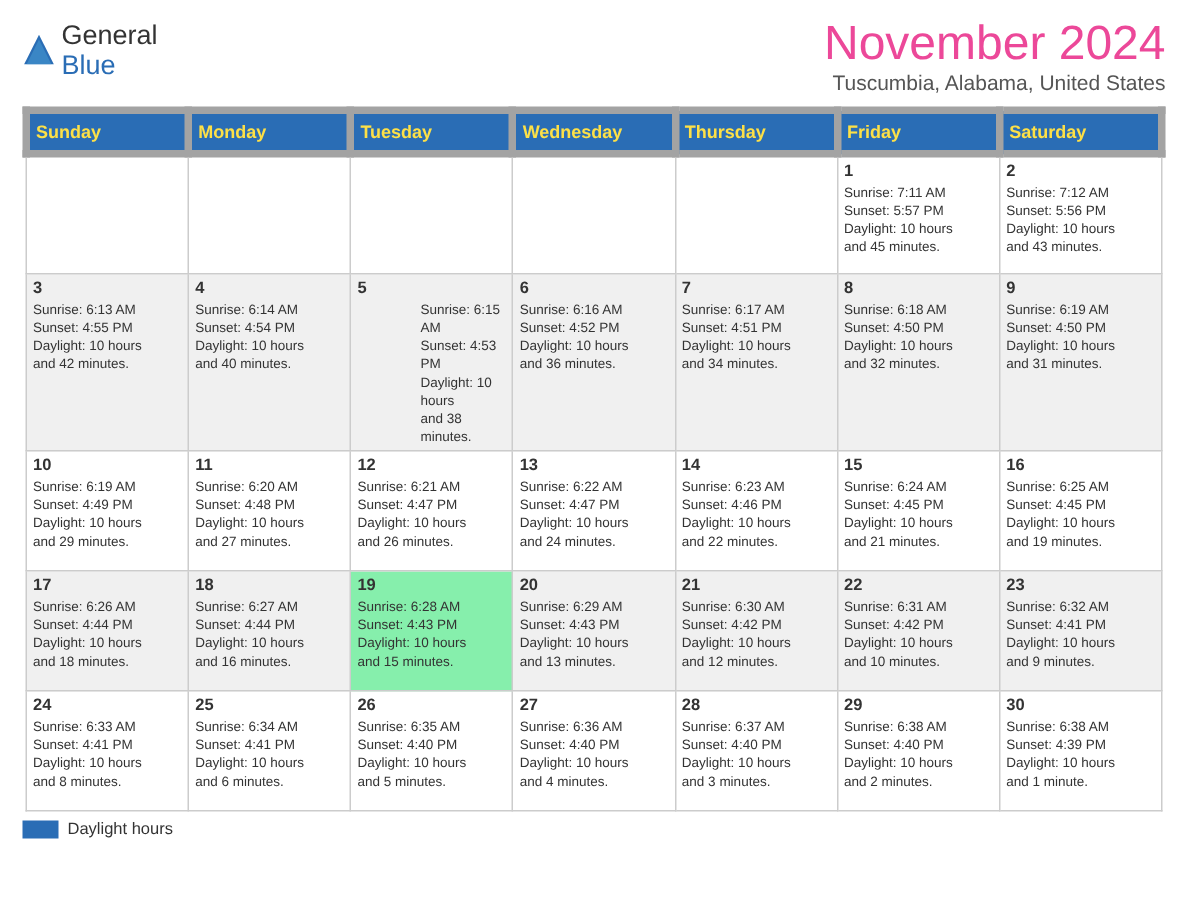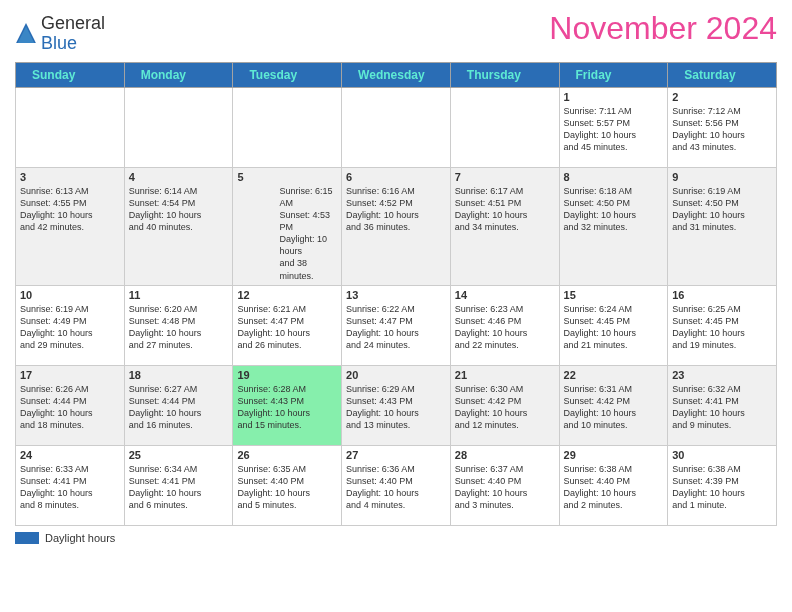--- a/index.html
+++ b/index.html
@@ -55,26 +55,26 @@
       font-size: 14px;
       color: #555;
     }
     .calendar {
       width: 100%;
       border-collapse: collapse;
       table-layout: fixed;
     }
     .calendar th {
       background-color: #2a6db5;
-      color: #5eead4;
+      color: #fde047;
       font-size: 12px;
       font-weight: bold;
-      padding: 5px 16px;
+      padding: 5px 4px;
       text-align: left;
-      border: 1px solid #a3a3a3;
+      border: 5px solid #a3a3a3;
     }
     .calendar td {
       border: 1px solid #ccc;
       vertical-align: top;
       padding: 3px 4px;
       font-size: 9.5px;
       color: #333;
       height: 80px;
       background: #fff;
     }
@@ -108,20 +108,21 @@
         <polygon points="20,2 38,38 2,38" fill="#2a6db5"></polygon>
         <polygon points="20,8 35,38 5,38" fill="#4a9fd5" opacity="0.5"></polygon>
       </svg>
       <div class="logo-text">
         <span class="general">General</span><br>
         <span class="blue">Blue</span>
       </div>
     </div>
     <div class="title-section">
       <div class="month-title">November 2024</div>
+      <div class="location">Tuscumbia, Alabama, United States</div>
     </div>
   </div>
 
   <table class="calendar">
     <thead>
       <tr>
         <th>Sunday</th>
         <th>Monday</th>
         <th>Tuesday</th>
         <th>Wednesday</th>

